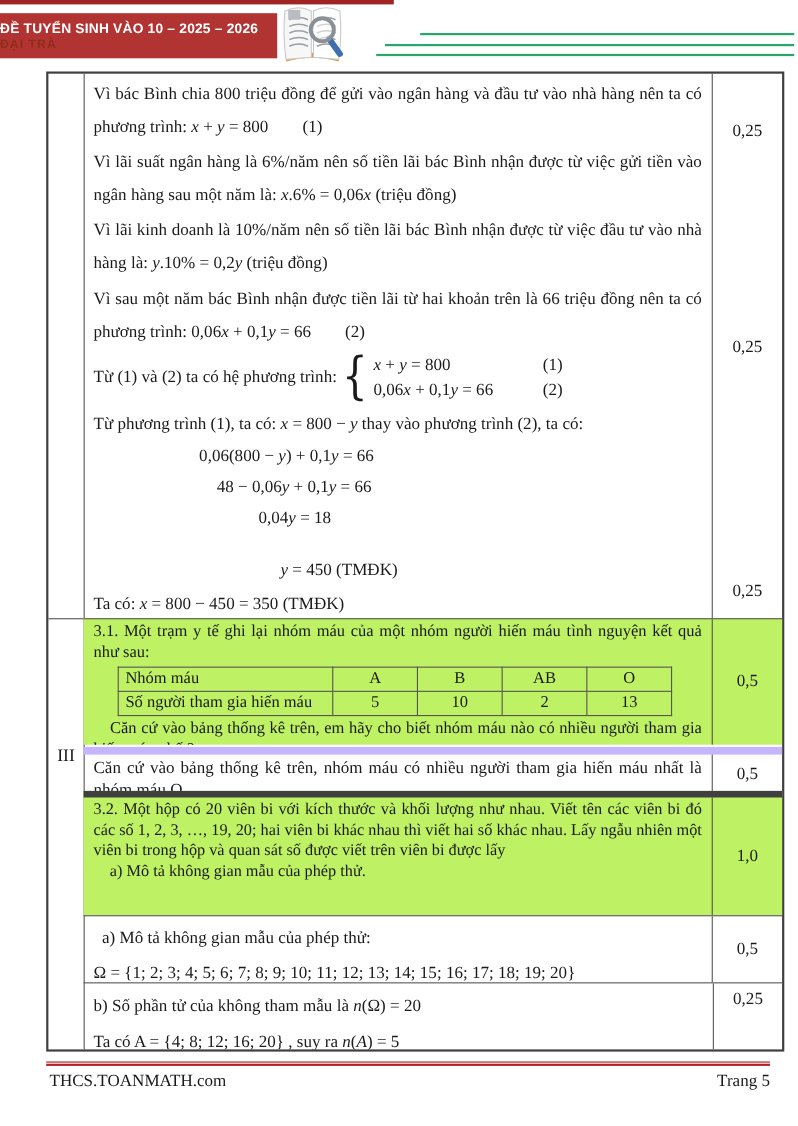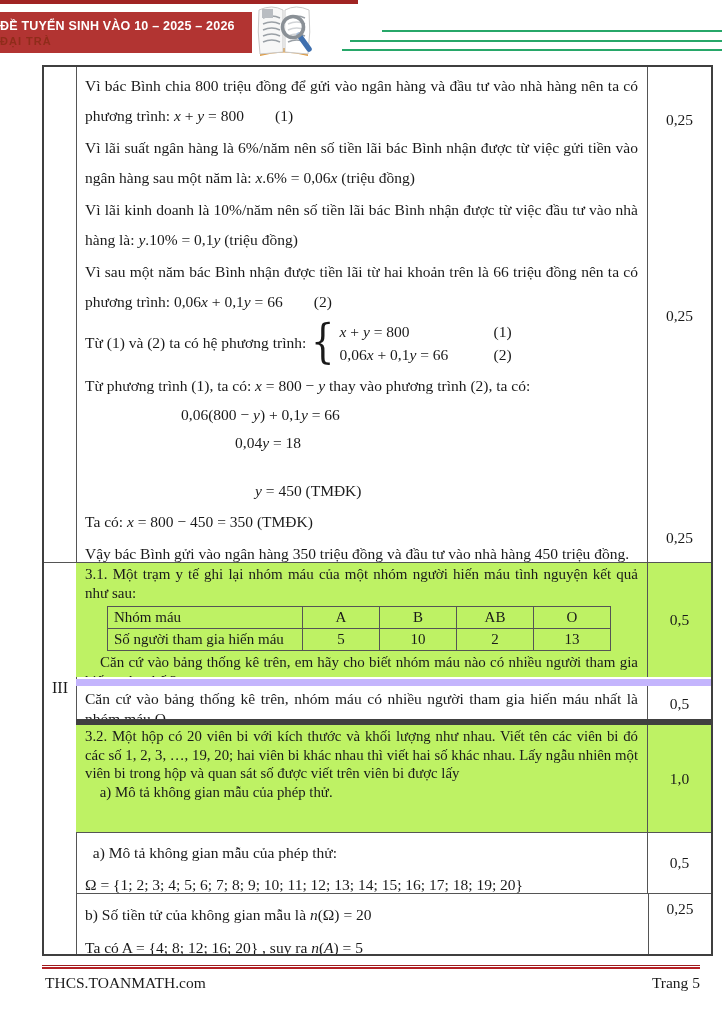--- a/index.html
+++ b/index.html
@@ -116,38 +116,39 @@
   <div class="gtable">
     <div class="col-roman">
       <div class="roman-split"></div>
       <span class="roman-label">III</span>
     </div>
     <div id="rows-host">
         <div class="trow row-b1">
           <div class="cell-content">
             <p class="para"><span class="txt">Vì bác Bình chia 800 triệu đồng để gửi vào ngân hàng và đầu tư vào nhà hàng nên ta có phương trình: </span><span class="math"><span></span><i>x</i><span> + </span><i>y</i><span> = 800</span></span><span class="txt">  (1)</span></p>
             <p class="para"><span class="txt">Vì lãi suất ngân hàng là 6%/năm nên số tiền lãi bác Bình nhận được từ việc gửi tiền vào ngân hàng sau một năm là: </span><span class="math"><span></span><i>x</i><span>.6% = 0,06</span><i>x</i><span></span></span><span class="txt"> (triệu đồng)</span></p>
-            <p class="para"><span class="txt">Vì lãi kinh doanh là 10%/năm nên số tiền lãi bác Bình nhận được từ việc đầu tư vào nhà hàng là: </span><span class="math"><span></span><i>y</i><span>.10% = 0,1</span><i>y</i><span></span></span><span class="txt"> (triệu đồng)</span></p>
+            <p class="para"><span class="txt">Vì lãi kinh doanh là 10%/năm nên số tiền lãi bác Bình nhận được từ việc đầu tư vào nhà hàng là: </span><span class="math"><span></span><i>y</i><span>.10% = 0,2</span><i>y</i><span></span></span><span class="txt"> (triệu đồng)</span></p>
             <p class="para"><span class="txt">Vì sau một năm bác Bình nhận được tiền lãi từ hai khoản trên là 66 triệu đồng nên ta có phương trình: </span><span class="math"><span>0,06</span><i>x</i><span> + 0,1</span><i>y</i><span> = 66</span></span><span class="txt">  (2)</span></p>
             <div class="system">
               <span class="sys-label"><span class="txt">Từ (1) và (2) ta có hệ phương trình: </span></span>
               <span class="brace">{</span>
               <span class="sys-eqs">
                 <span class="sys-line">
                   <span class="math"><span></span><i>x</i><span> + </span><i>y</i><span> = 800</span></span>
                   <span class="sys-tag">(1)</span>
                 </span>
                 <span class="sys-line">
                   <span class="math"><span>0,06</span><i>x</i><span> + 0,1</span><i>y</i><span> = 66</span></span>
                   <span class="sys-tag">(2)</span>
                 </span>
               </span>
             </div>
             <p class="para"><span class="txt">Từ phương trình (1), ta có: </span><span class="math"><span></span><i>x</i><span> = 800 − </span><i>y</i><span></span></span><span class="txt"> thay vào phương trình (2), ta có:</span></p>
             <div class="eqline eq-i1"><span class="math"><span>0,06(800 − </span><i>y</i><span>) + 0,1</span><i>y</i><span> = 66</span></span></div>
+            <div class="eqline eq-i2"><span class="math"><span>48 − 0,06</span><i>y</i><span> + 0,1</span><i>y</i><span> = 66</span></span></div>
             <div class="eqline eq-i3"><span class="math"><span>0,04</span><i>y</i><span> = 18</span></span></div>
             <div class="eqline eq-i4"><span class="math"><span></span><i>y</i><span> = 450</span></span><span class="txt"> (TMĐK)</span></div>
             <p class="para"><span class="txt">Ta có: </span><span class="math"><span></span><i>x</i><span> = 800 − 450 = 350</span></span><span class="txt"> (TMĐK)</span></p>
             <p class="para"><span class="txt">Vậy bác Bình gửi vào ngân hàng 350 triệu đồng và đầu tư vào nhà hàng 450 triệu đồng.</span></p>
           </div>
           <div class="cell-score align-multi">
             <span class="score">0,25</span>
             <span class="score">0,25</span>
             <span class="score">0,25</span>
           </div>
@@ -200,21 +201,21 @@
           <div class="cell-content">
             <p class="para"><span class="txt"> a) Mô tả không gian mẫu của phép thử:</span></p>
             <p class="para"><span class="math"><span>Ω = {1; 2; 3; 4; 5; 6; 7; 8; 9; 10; 11; 12; 13; 14; 15; 16; 17; 18; 19; 20}</span></span></p>
           </div>
           <div class="cell-score align-center">
             <span class="score">0,5</span>
           </div>
         </div>
         <div class="trow row-rb">
           <div class="cell-content">
-            <p class="para"><span class="txt">b)  Số tiền tử của không gian mẫu là </span><span class="math"><span></span><i>n</i><span>(Ω) = 20</span></span></p>
+            <p class="para"><span class="txt">b)  Số phần tử của không tham mẫu là </span><span class="math"><span></span><i>n</i><span>(Ω) = 20</span></span></p>
             <p class="para"><span class="txt">Ta có A = </span><span class="math"><span>{4; 8; 12; 16; 20}</span></span><span class="txt"> , suy ra </span><span class="math"><span></span><i>n</i><span>(</span><i>A</i><span>) = 5</span></span></p>
           </div>
           <div class="cell-score align-top">
             <span class="score">0,25</span>
           </div>
         </div>
       </div>
   </div>
 
   <div class="footer-rule">

